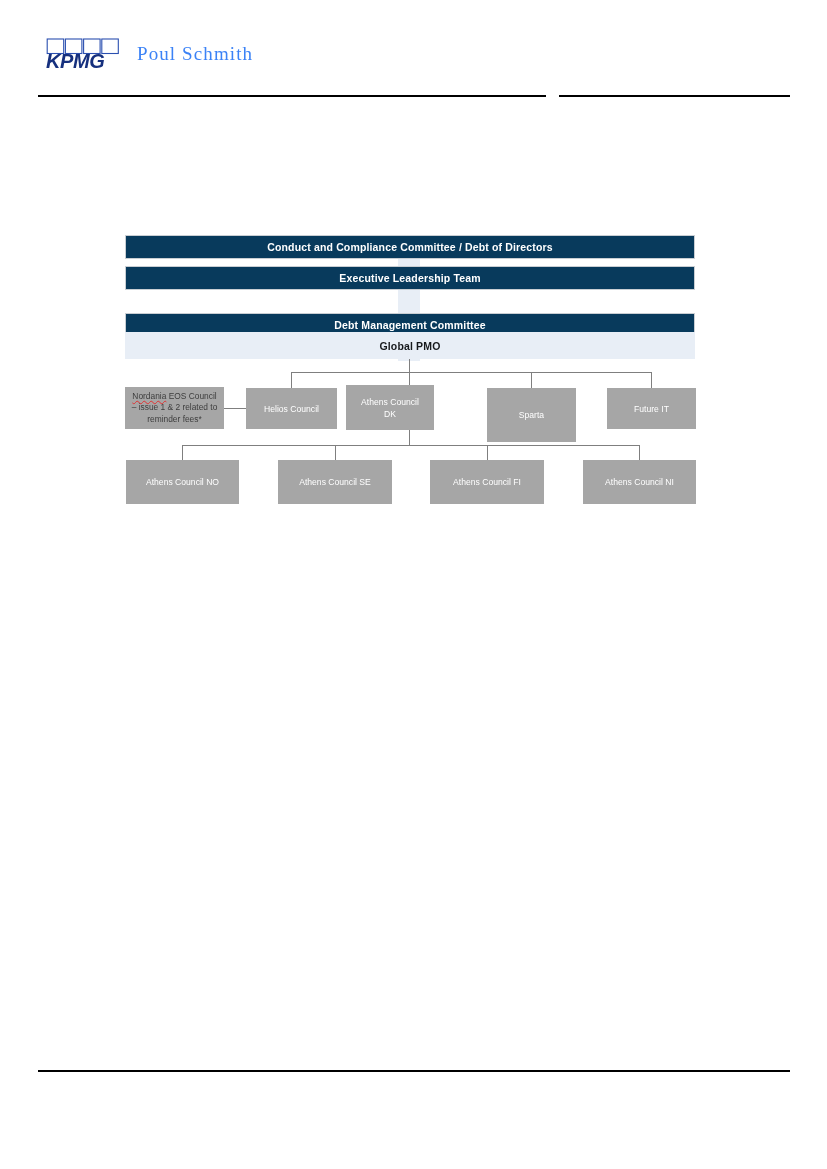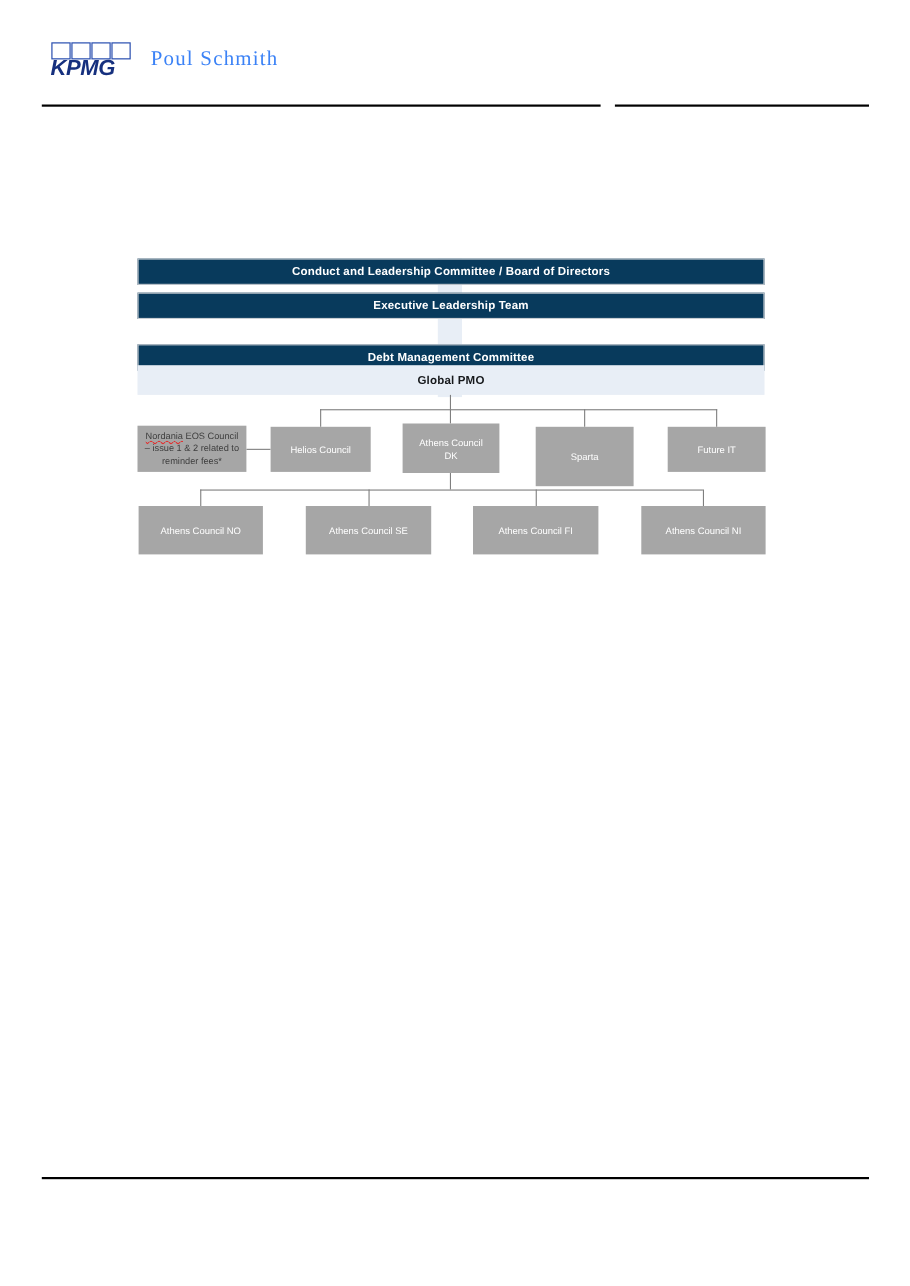--- a/index.html
+++ b/index.html
@@ -118,21 +118,21 @@
   .node .redsq {
     text-decoration: underline;
     text-decoration-color: #e03131;
     text-decoration-style: wavy;
     text-decoration-thickness: 1px;
   }
 
   
   #node-nordania { left: 125px; top: 387px; width: 99px;  height: 42px; }
   #node-helios   { left: 246px; top: 388px; width: 91px;  height: 41px; }
-  #node-athens-dk{ left: 366px; top: 385px; width: 88px;  height: 45px; }
+  #node-athens-dk{ left: 346px; top: 385px; width: 88px;  height: 45px; }
   #node-sparta   { left: 487px; top: 388px; width: 89px;  height: 54px; }
   #node-futureit { left: 607px; top: 388px; width: 89px;  height: 41px; }
 
   
   #node-athens-no { left: 126px; top: 460px; width: 113px; height: 44px; }
   #node-athens-se { left: 278px; top: 460px; width: 114px; height: 44px; }
   #node-athens-fi { left: 430px; top: 460px; width: 114px; height: 44px; }
   #node-athens-ni { left: 583px; top: 460px; width: 113px; height: 44px; }
 
   
@@ -165,21 +165,21 @@
 </div>
 
 <div class="rule" id="rule-top-left"></div>
 <div class="rule" id="rule-top-right"></div>
 <div class="rule" id="rule-bottom"></div>
 
 <div id="org-chart">
 
   <div id="wash"></div>
 
-  <div class="banner navy" id="banner-ccc">Conduct and Leadership Committee / Board of Directors</div>
+  <div class="banner navy" id="banner-ccc">Conduct and Compliance Committee / Debt of Directors</div>
   <div class="banner navy" id="banner-elt">Executive Leadership Team</div>
   <div class="banner navy" id="banner-dmc">Debt Management Committee</div>
   <div class="banner light" id="banner-pmo">Global PMO</div>
 
   <div class="conn v" style="left:409px; top:359px; height:13px;"></div>
 
   <div class="conn h" style="left:291px; top:372px; width:361px;"></div>
 
   <div class="conn v" style="left:291px; top:372px; height:16px;"></div>
   <div class="conn v" style="left:409px; top:372px; height:13px;"></div>

